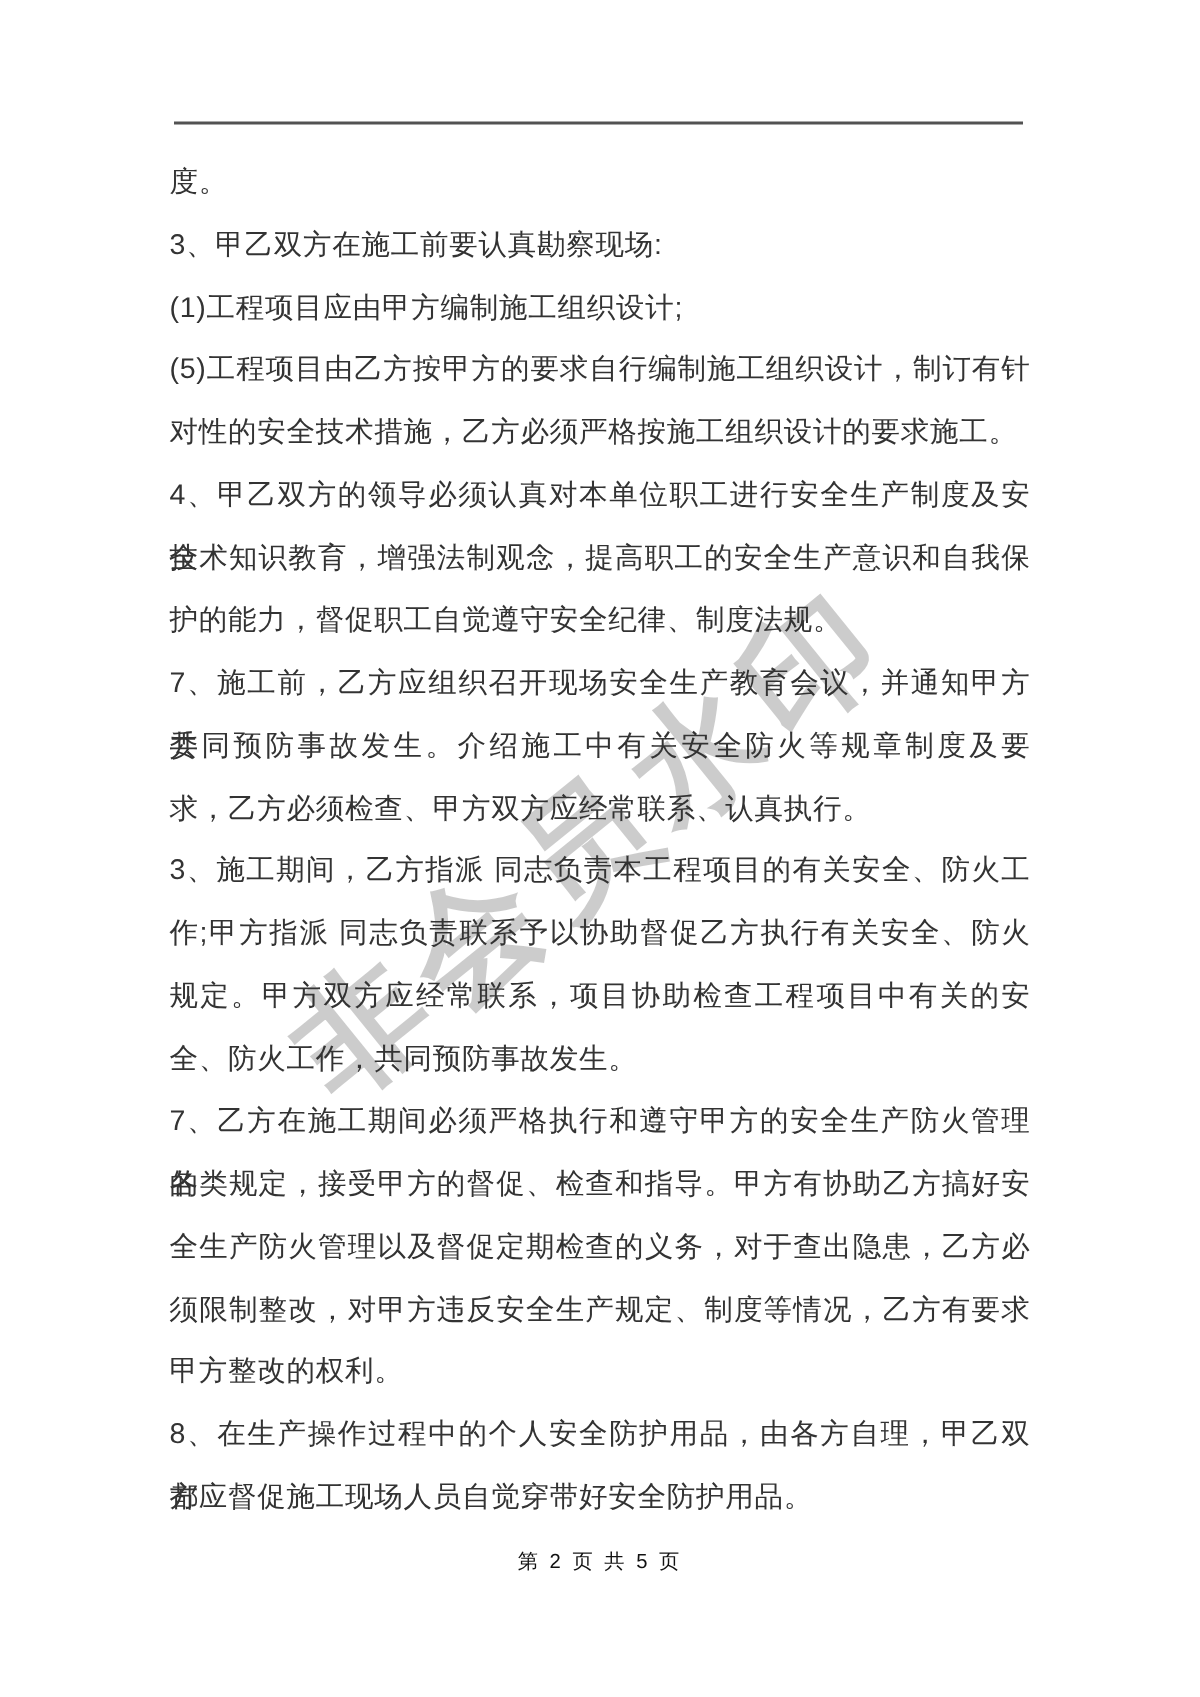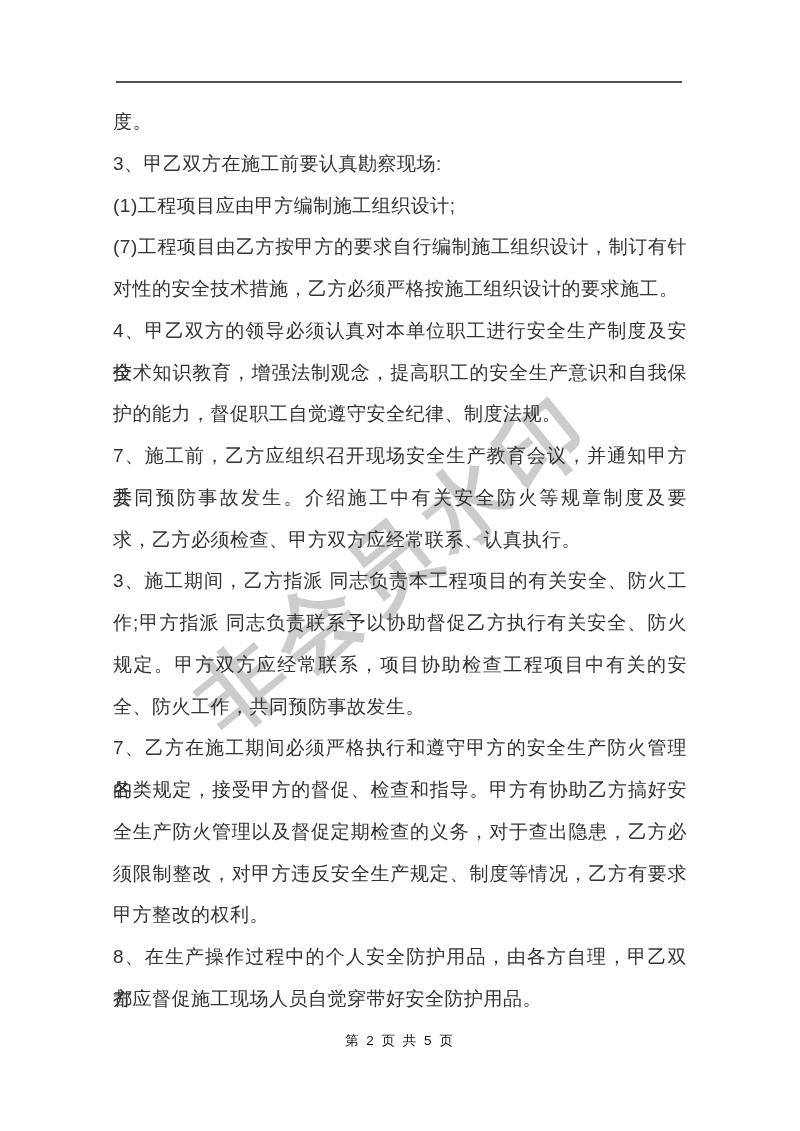--- a/index.html
+++ b/index.html
@@ -78,21 +78,21 @@
 </head>
 <body>
 
 <div class="page">
   <div class="top-rule"></div>
   <div class="watermark">非会员水印</div>
   <div class="doc-body">
       <div class="line">度。</div>
       <div class="line">3、甲乙双方在施工前要认真勘察现场:</div>
       <div class="line">(1)工程项目应由甲方编制施工组织设计;</div>
-      <div class="line just">(7)工程项目由乙方按甲方的要求自行编制施工组织设计，制订有针</div>
+      <div class="line just">(5)工程项目由乙方按甲方的要求自行编制施工组织设计，制订有针</div>
       <div class="line">对性的安全技术措施，乙方必须严格按施工组织设计的要求施工。</div>
       <div class="line just">4、甲乙双方的领导必须认真对本单位职工进行安全生产制度及安全</div>
       <div class="line just">技术知识教育，增强法制观念，提高职工的安全生产意识和自我保</div>
       <div class="line">护的能力，督促职工自觉遵守安全纪律、制度法规。</div>
       <div class="line just">7、施工前，乙方应组织召开现场安全生产教育会议，并通知甲方委</div>
       <div class="line just">共同预防事故发生。介绍施工中有关安全防火等规章制度及要</div>
       <div class="line">求，乙方必须检查、甲方双方应经常联系、认真执行。</div>
       <div class="line just">3、施工期间，乙方指派 同志负责本工程项目的有关安全、防火工</div>
       <div class="line just">作;甲方指派 同志负责联系予以协助督促乙方执行有关安全、防火</div>
       <div class="line just">规定。甲方双方应经常联系，项目协助检查工程项目中有关的安</div>

